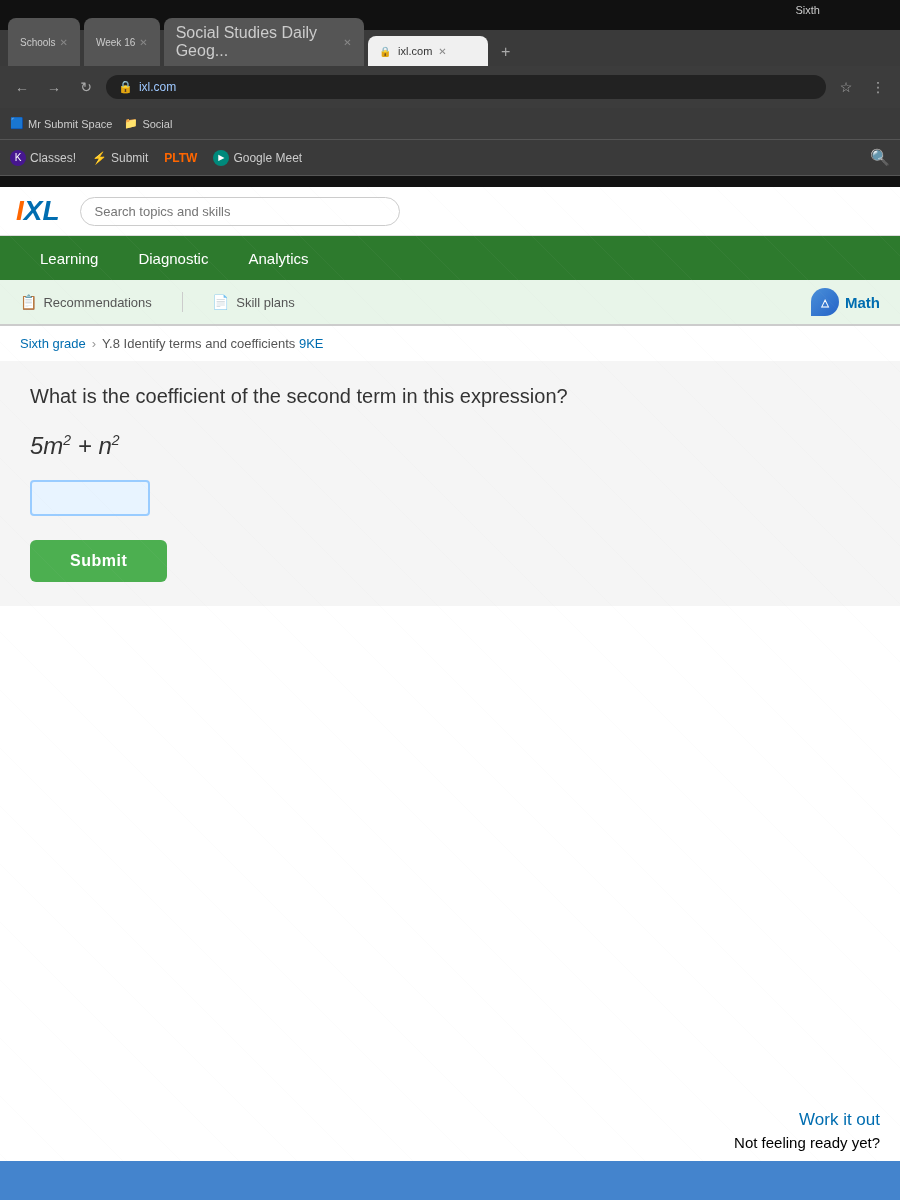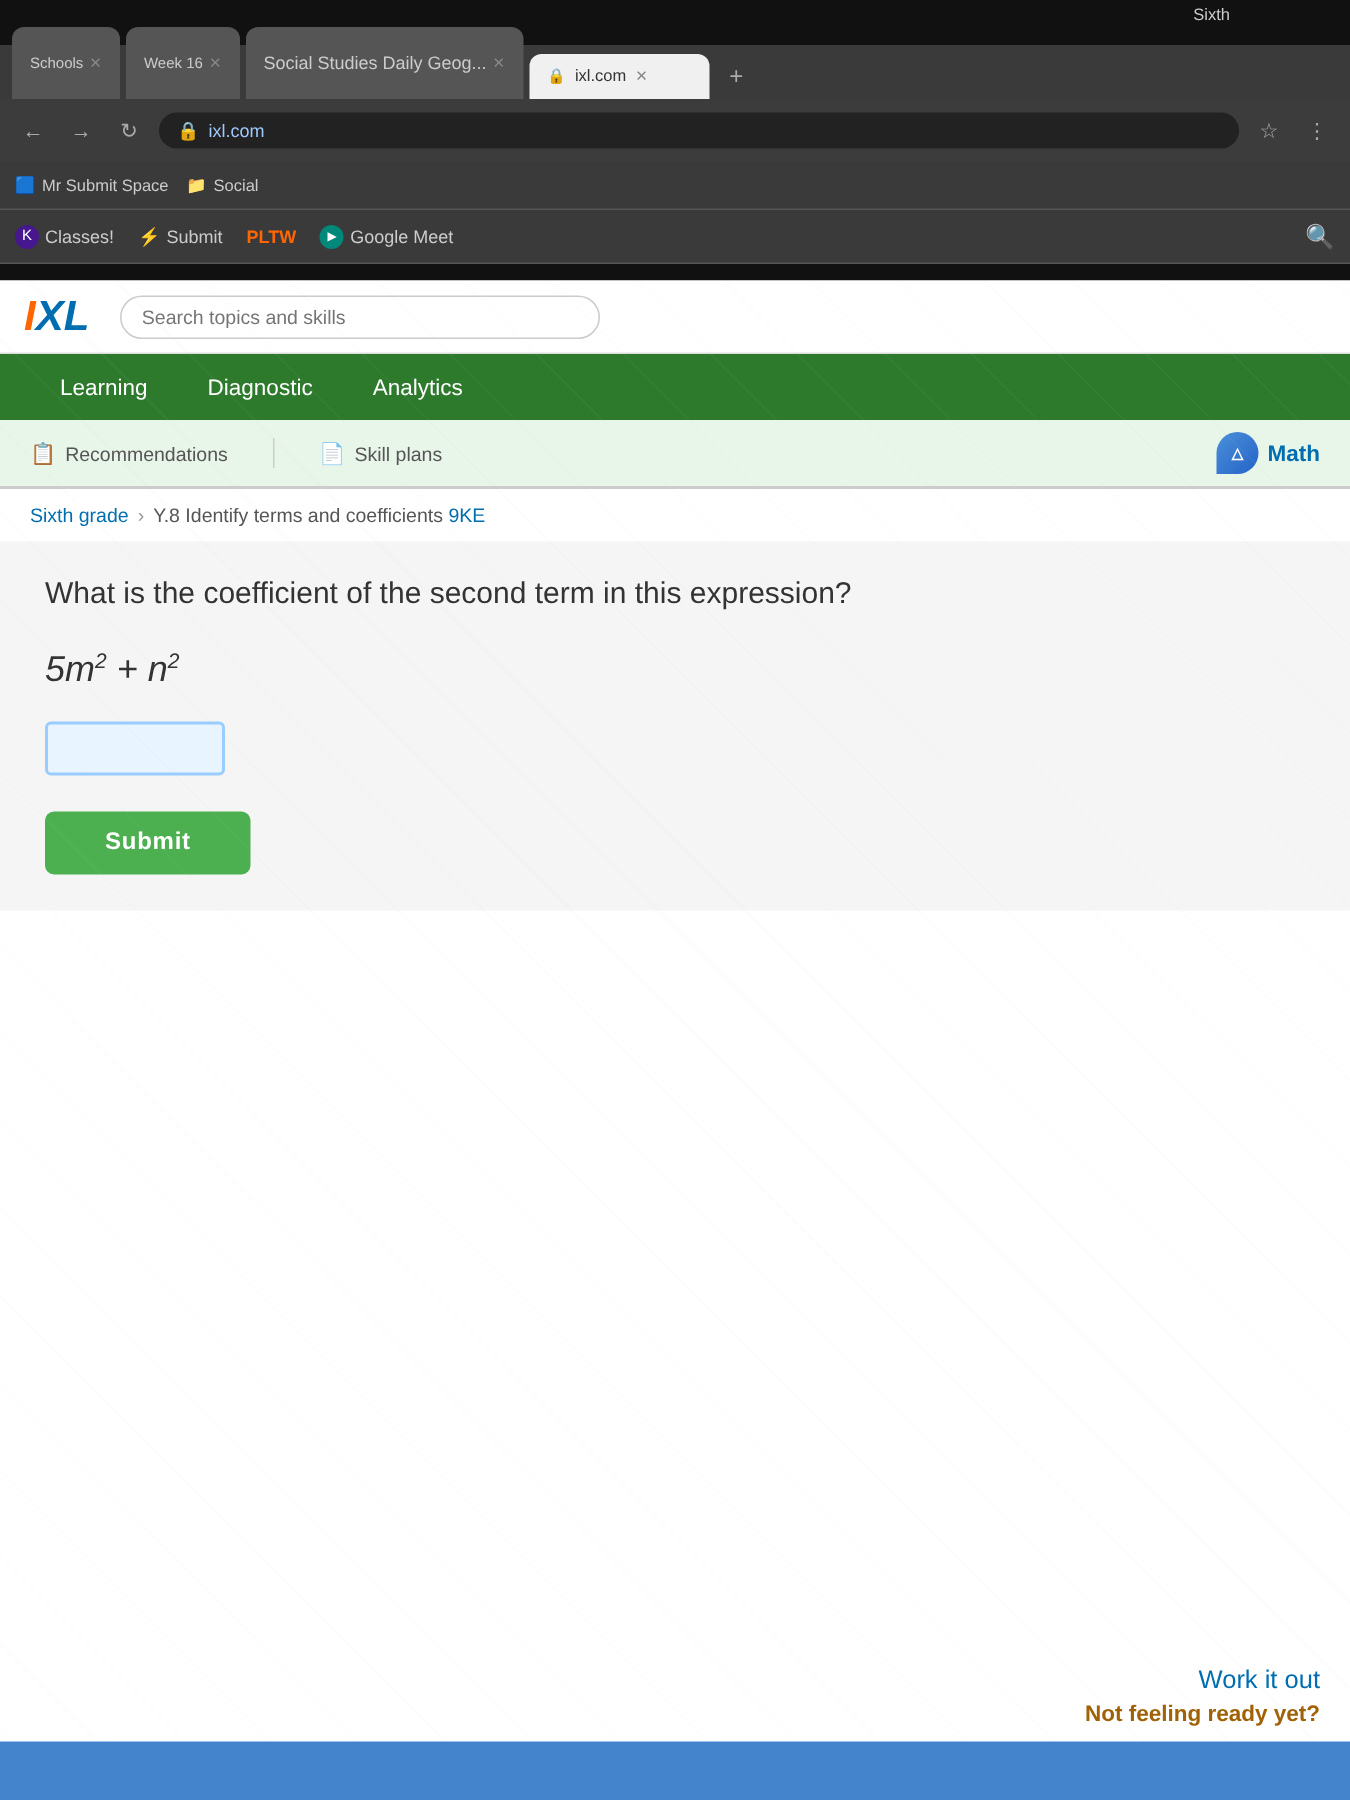--- a/index.html
+++ b/index.html
@@ -360,24 +360,23 @@
     }
 
     .work-it-out {
       color: #006db0;
       font-size: 17px;
       font-weight: 500;
       cursor: pointer;
     }
 
     .not-feeling {
-      color: #a16207;
+      color: #000000;
       font-size: 15px;
       margin-top: 4px;
-      font-weight: bold;
     }
 
     
     .blue-bottom-bar {
       position: absolute;
       bottom: 0;
       right: 0;
       left: 0;
       height: 50px;
       background: #1565c0;
@@ -436,21 +435,21 @@
     <span>Schools</span>
     <span class="tab-x">✕</span>
   </div>
 
   <div class="tab-inactive">
     <span>Week 16</span>
     <span class="tab-x">✕</span>
   </div>
 
   <div class="tab-inactive" style="max-width:200px;">
-    <span style="font-size:12px;">Social Studies Daily Geog...</span>
+    <span style="font-size:16px;">Social Studies Daily Geog...</span>
     <span class="tab-x">✕</span>
   </div>
 
   <div class="tab active">
     <span style="color:#4a90d9;font-size:10px;">🔒</span>
     <span>ixl.com</span>
     <span class="tab-x">✕</span>
   </div>
   <div class="tab-new">+</div>
 </div>

